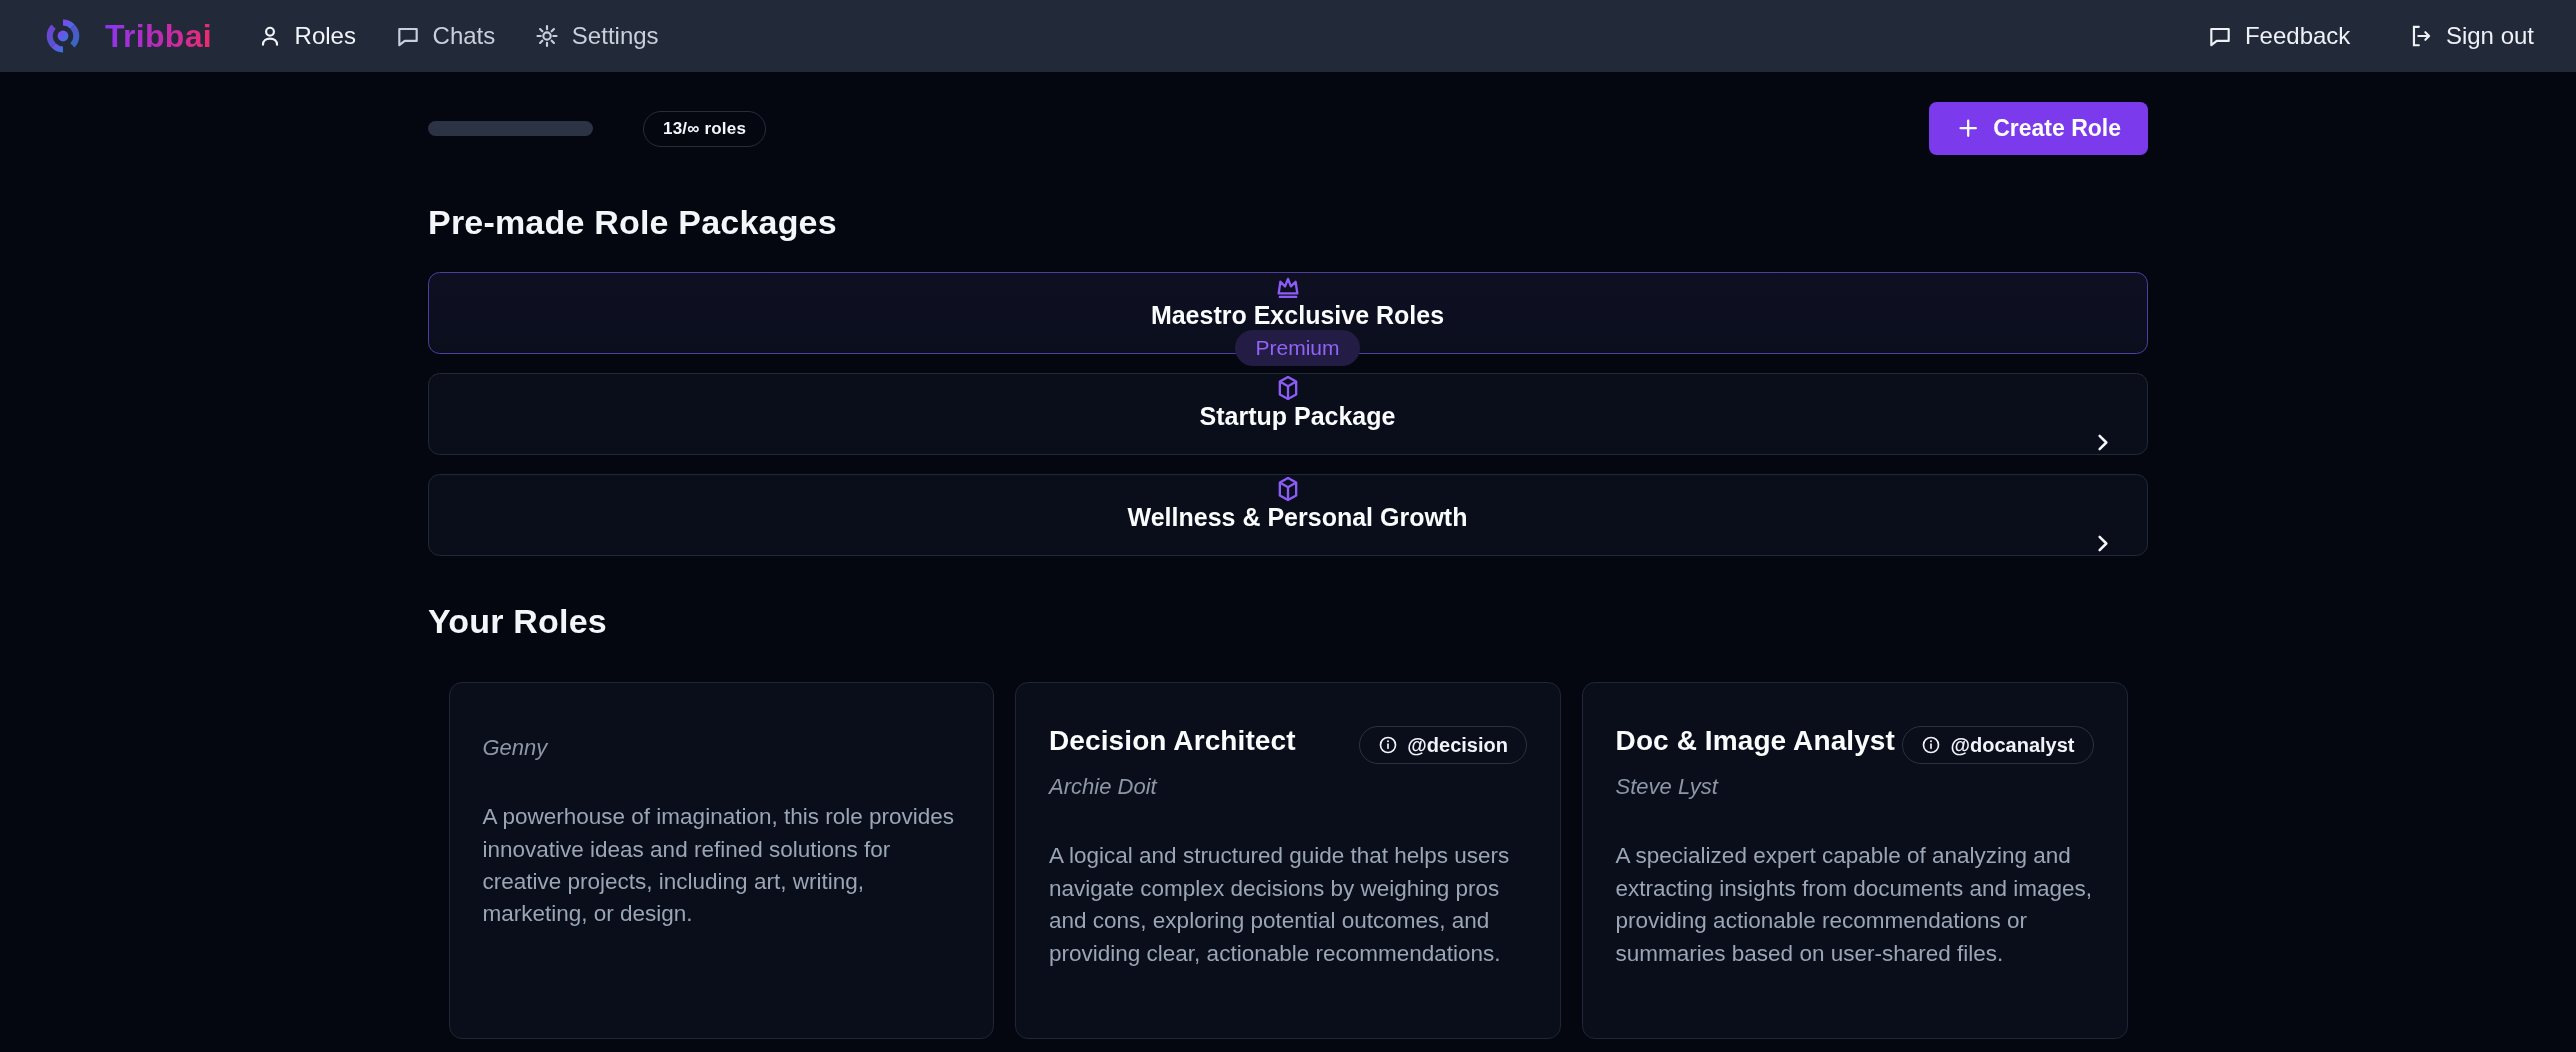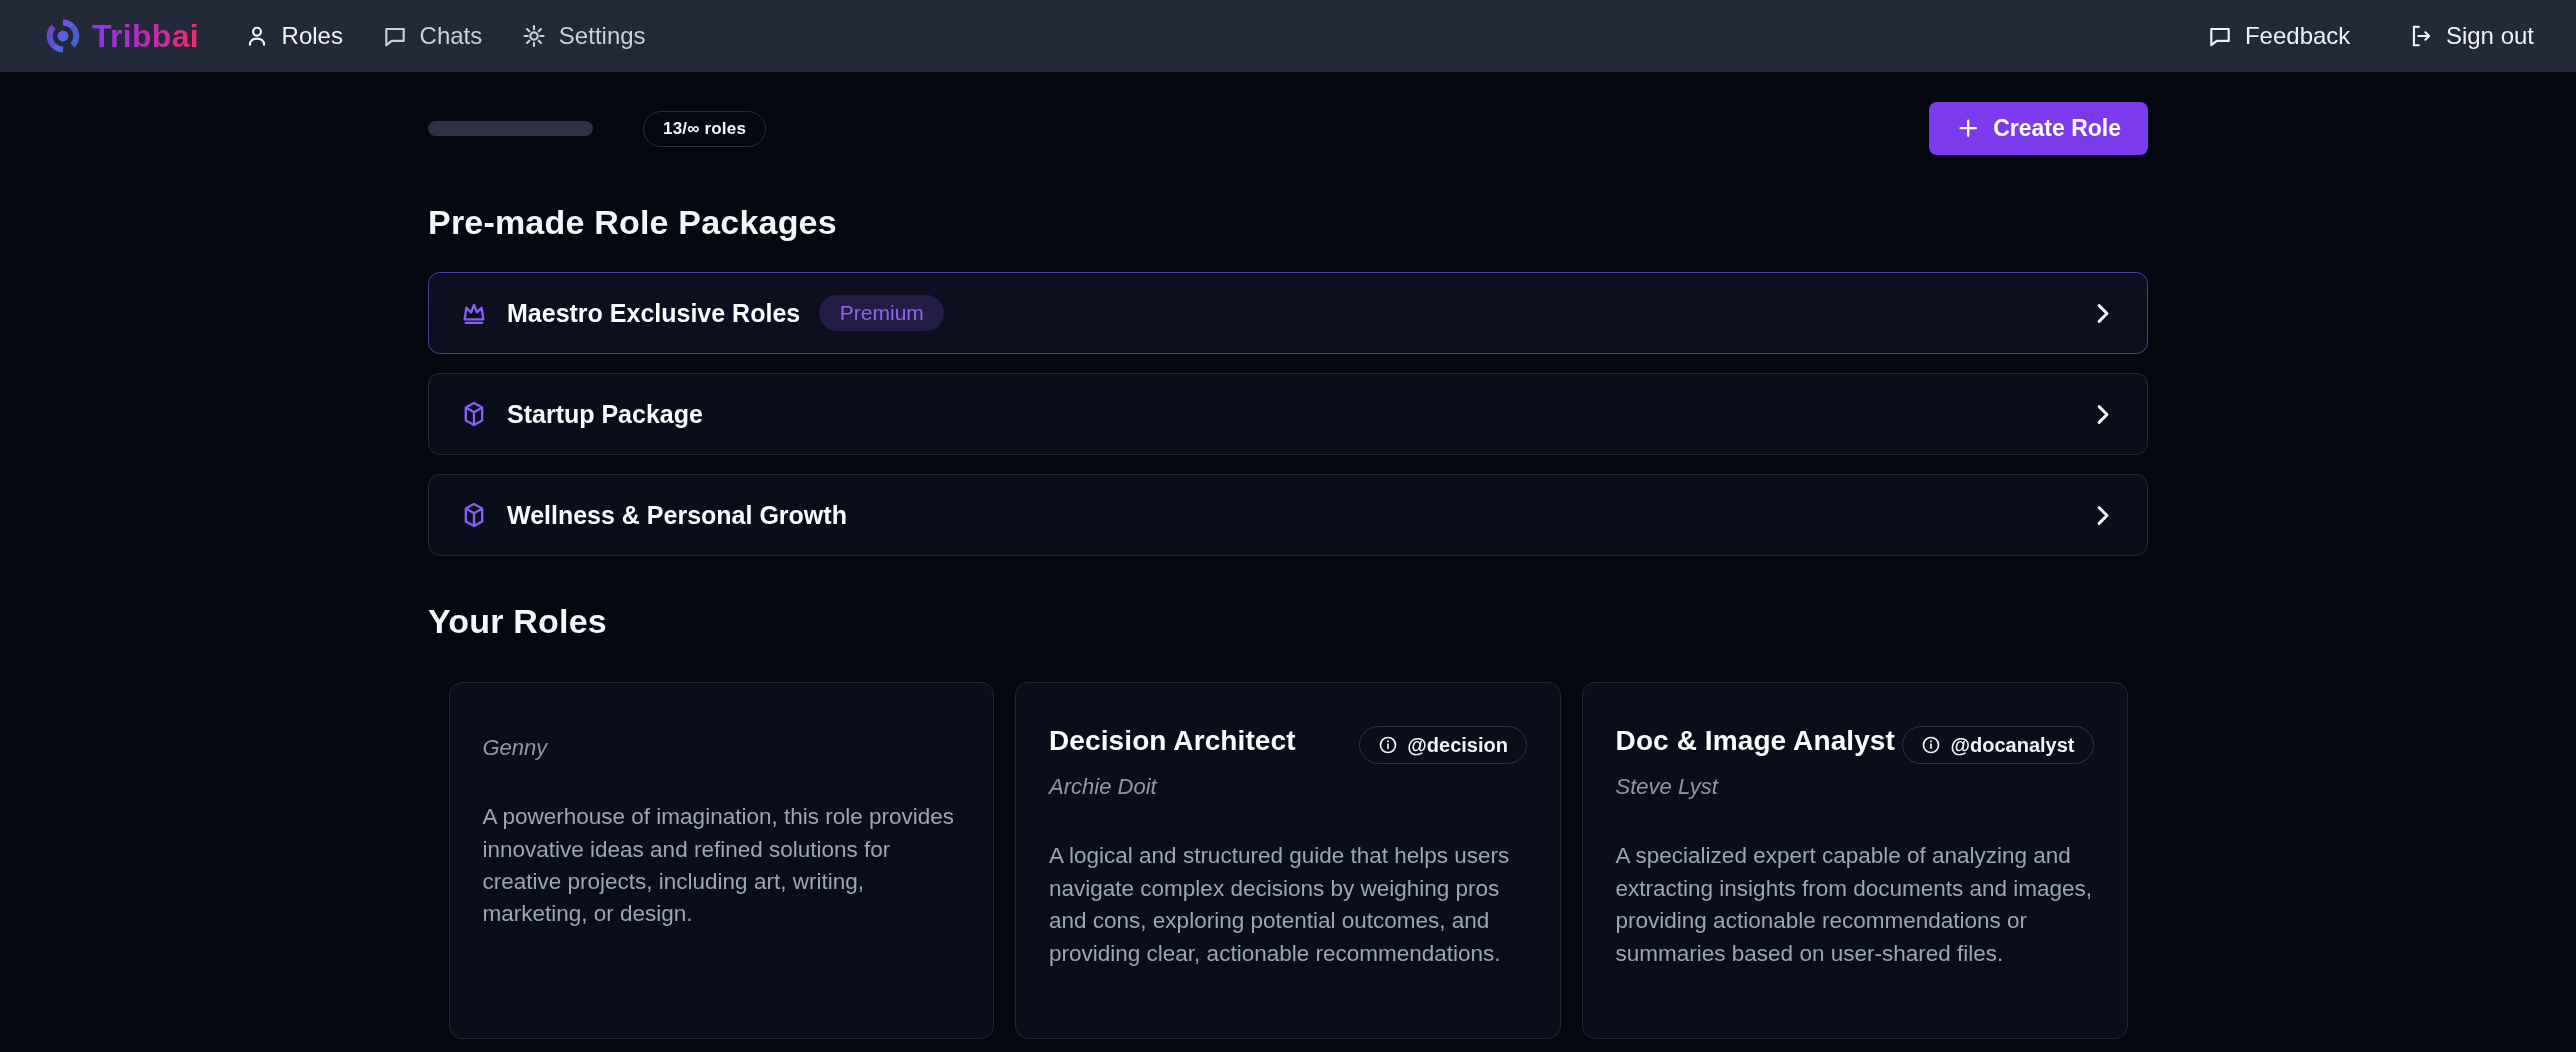--- a/index.html
+++ b/index.html
@@ -8,21 +8,21 @@
     background:#04070f;
     font-family:"Liberation Sans", sans-serif;
     color:#e7ebf2;
   }
 
   
   .navbar {
     height:72px; background:#222938; display:flex; align-items:center;
     padding:0 42px; width:100%;
   }
-  .brand { display:flex; align-items:center; gap:8px; cursor:pointer; }
+  .brand { display:flex; align-items:center; gap:21px; cursor:pointer; }
   .brand-logo { width:42px; height:42px; display:block; }
   .brand-name {
     font-size:32px; font-weight:800; letter-spacing:0.3px;
     background:linear-gradient(90deg,#8b36f0 0%,#c02bb0 55%,#ee2b6c 100%);
     -webkit-background-clip:text; background-clip:text; color:transparent;
   }
   .nav-items { display:flex; align-items:center; gap:39px; margin-left:45px; }
   .nav-item {
     display:flex; align-items:center; gap:11.6px; font-size:24px;
     color:#c9cfdb; cursor:pointer;
@@ -56,21 +56,21 @@
   .section-title {
     font-size:34px; font-weight:700; color:#f4f6fa; letter-spacing:0.2px;
   }
   .section-title.premade { margin-top:48px; margin-bottom:30px; }
   .section-title.yours   { margin-top:46px; margin-bottom:41px; }
 
   
   .package-row {
     height:82px; border-radius:11.6px; background:#0a0e1b;
     border:1.3px solid #222936; display:flex; align-items:center;
-    padding:0 31px; margin-bottom:19px; cursor:pointer;
+    padding:0 31px; margin-bottom:19px; cursor:pointer;flex-direction:column;
   }
   .package-row.premium-row {
     border-color:#4c3fa0;
     background:linear-gradient(180deg,#0e1022 0%,#0b0e1d 100%);
   }
   .package-row svg.pkg-icon { width:28px; height:28px; flex:none; }
   .package-name {
     margin-left:19px; font-size:25px; font-weight:600; color:#fbfcfe;
   }
   .premium-badge {

